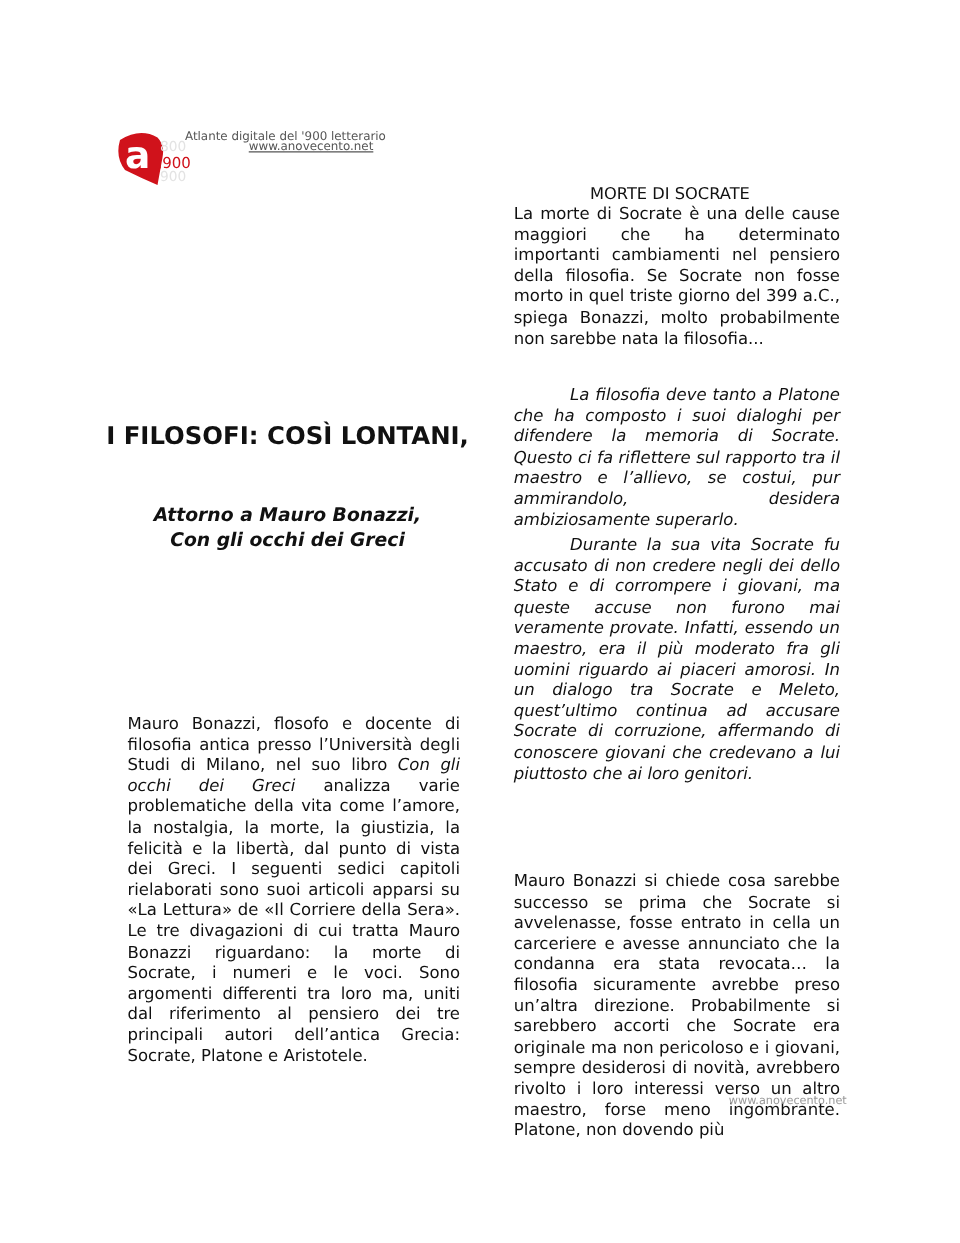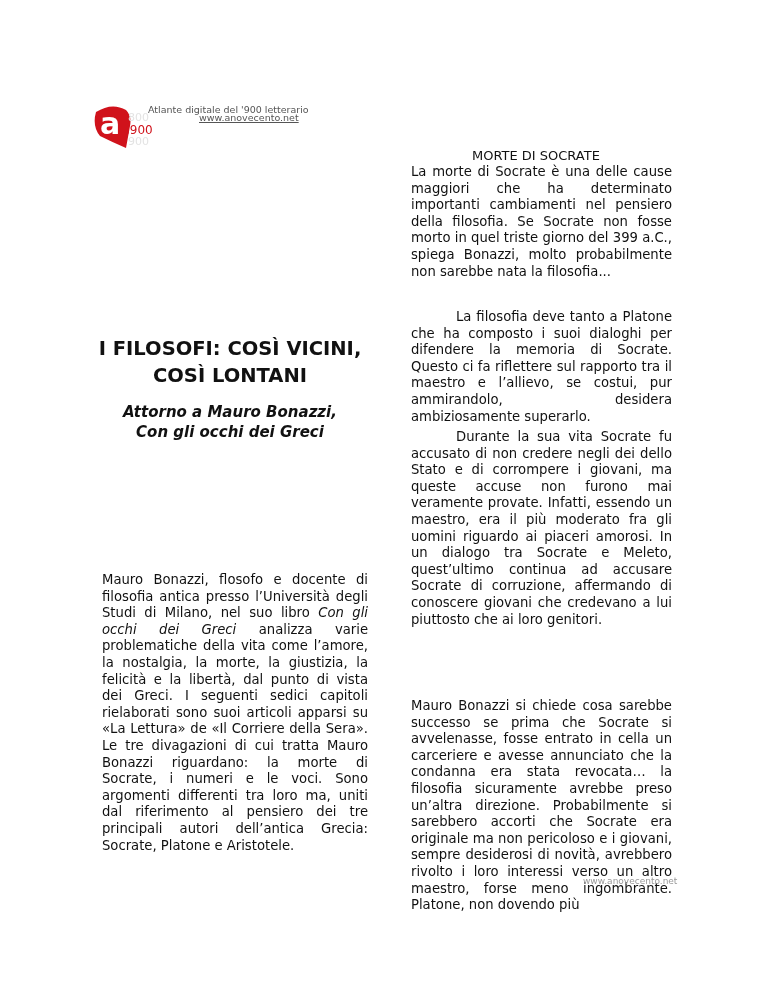--- a/index.html
+++ b/index.html
@@ -6,21 +6,21 @@
   body { width: 768px; height: 994px; position: relative; overflow: hidden;
          font-family: "DejaVu Sans", sans-serif; color: #111; }
   .header-tag { position: absolute; left: 148px; top: 104px; font-size: 9.5px; color: #555; }
   .header-link { position: absolute; left: 199px; top: 112px; font-size: 9.5px; color: #555; text-decoration: underline; }
   .logo { position: absolute; left: 92px; top: 104px; width: 60px; height: 46px; }
   .section-title { position: absolute; left: 472px; top: 128px; font-size: 13px; color: #111; margin-top: 20px; }
   .col { position: absolute; font-size: 13.2px; line-height: 16.6px; text-align: justify; color: #111; }
   .col p { margin: 12px; }
   .right-col { left: 399px; width: 285px; }
   .left-col { left: 90px; width: 290px; }
-  .indent { text-indent: 45px; }
+  .indent { text-indent: 45px; font-style: italic; }
   .main-title { position: absolute; left: 80px; top: 335px; width: 300px; text-align: center;
                 font-family: "DejaVu Sans", sans-serif; font-weight: bold; font-size: 19.5px; line-height: 27px; color: #111; }
   .subtitle { position: absolute; left: 80px; top: 402px; width: 300px; text-align: center;
               font-style: italic; font-size: 15px; line-height: 20px; color: #111; font-weight: bold; }
   .footer { position: absolute; left: 583px; top: 876px; font-size: 9px; color: #999; }
 </style>
 </head>
 <body>
 
 <div class="header-tag">Atlante digitale del '900 letterario</div>
@@ -32,22 +32,21 @@
     <text x="8" y="30" font-family="DejaVu Sans, sans-serif" font-weight="bold" font-size="30" fill="#ffffff">a</text>
     <text x="36" y="17" font-family="DejaVu Sans, sans-serif" font-size="11" fill="#e3e3e3">800</text>
     <text x="34" y="30" font-family="DejaVu Sans, sans-serif" font-size="12" fill="#d0121b">,900</text>
     <text x="36" y="41" font-family="DejaVu Sans, sans-serif" font-size="11" fill="#e3e3e3">900</text>
   </svg>
 </div>
 
 <div class="section-title">MORTE DI SOCRATE</div>
 
 <div class="main-title">
-  <div>I FILOSOFI: COSÌ VICINI,</div>
-  <div>COSÌ LONTANI</div>
+  <div>I FILOSOFI: COSÌ LONTANI,</div>
 </div>
 
 <div class="subtitle">
   <div>Attorno a Mauro Bonazzi,</div>
   <div>Con gli occhi dei Greci</div>
 </div>
 
 <div class="col left-col" style="top: 560px;">
   <p><span>Mauro Bonazzi, flosofo e docente di filosofia antica presso l’Università degli Studi di Milano, nel suo libro </span><em>Con gli occhi dei Greci</em><span> analizza varie problematiche della vita come l’amore, la nostalgia, la morte, la giustizia, la felicità e la libertà, dal punto di vista dei Greci. I seguenti sedici capitoli rielaborati sono suoi articoli apparsi su «La Lettura» de «Il Corriere della Sera». Le tre divagazioni di cui tratta Mauro Bonazzi riguardano: la morte di Socrate, i numeri e le voci. Sono argomenti differenti tra loro ma, uniti dal riferimento al pensiero dei tre principali autori dell’antica Grecia: Socrate, Platone e Aristotele.</span></p>
 </div>

